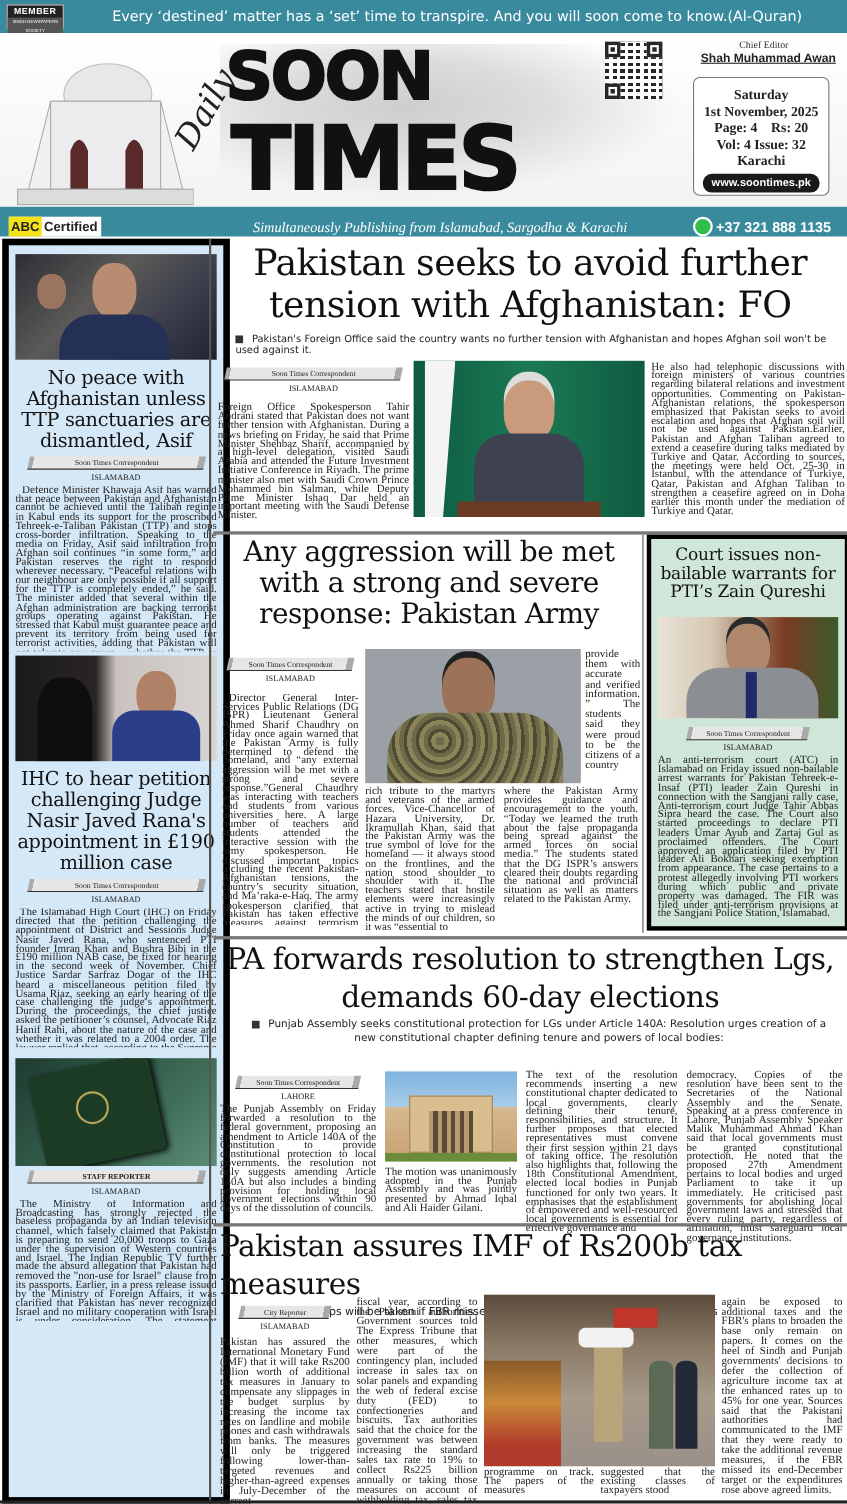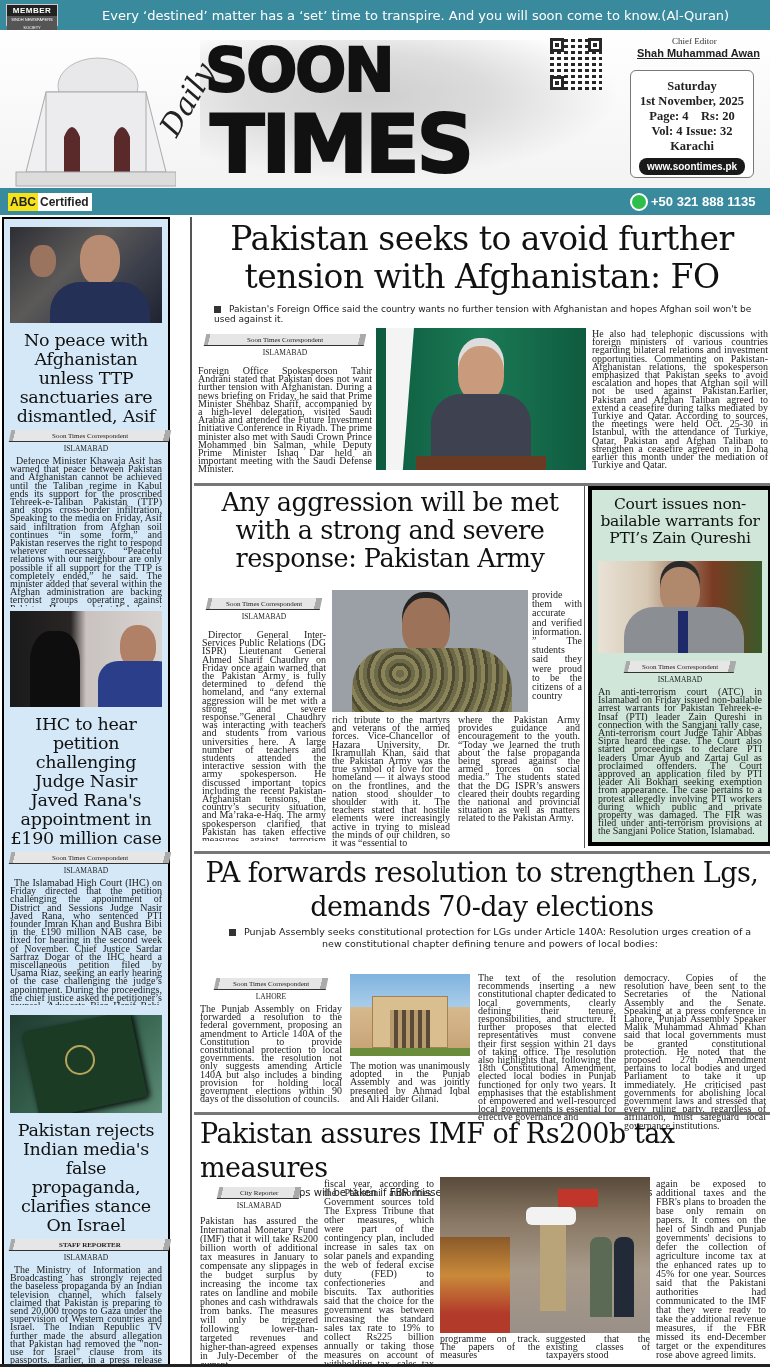--- a/index.html
+++ b/index.html
@@ -16,28 +16,28 @@
 .soon{position:absolute;left:205px;top:0;font-family:"DejaVu Sans",sans-serif;font-weight:900;font-size:60px;letter-spacing:-2px;color:#111;line-height:80px;-webkit-text-stroke:2px #111}
 .times{position:absolute;left:210px;top:72px;font-family:"DejaVu Sans",sans-serif;font-weight:900;font-size:80px;letter-spacing:-3px;color:#111;line-height:86px;-webkit-text-stroke:2px #111}
 .qr{position:absolute;left:550px;top:8px;width:52px;height:52px;background:
 repeating-linear-gradient(90deg,#111 0 4px,#fff 4px 7px),#111;opacity:.9}
 .qr::before{content:"";position:absolute;inset:0;background:repeating-linear-gradient(0deg,transparent 0 3px,#fff 3px 6px)}
 .qr i{position:absolute;width:14px;height:14px;border:3px solid #111;background:#fff;box-shadow:inset 0 0 0 2px #fff,inset 0 0 0 6px #111}
 .editor-label{position:absolute;left:672px;top:6px;font-size:9px;color:#333}
 .editor-name{position:absolute;left:637px;top:17px;font-family:"Liberation Sans",sans-serif;font-size:11px;font-weight:bold;text-decoration:underline;color:#222}
 .datebox{position:absolute;left:630px;top:40px;width:124px;height:108px;border:1px solid #777;border-radius:6px;background:#fff;text-align:center;font-weight:bold;font-size:12.5px;line-height:15px;padding-top:8px}
 .web{display:inline-block;margin-top:4px;background:#1a1a1a;color:#fff;font-family:"Liberation Sans",sans-serif;font-size:10px;padding:1px 8px;border-radius:8px}
-.strip{position:absolute;left:0;top:188px;width:770px;height:27px;background:#3a8a9e;display:flex;align-items:center}
+.strip{position:absolute;left:0;top:188px;width:770px;height:27px;background:#3a8a9e;display:flex;align-items:flex-end}
 .abc{margin-left:8px;background:#fff;display:flex;font-family:"Liberation Sans",sans-serif;font-size:12px;font-weight:bold;height:18px;align-items:center;padding-right:3px}
 .abc b{background:#f5e21a;padding:0 2px;height:18px;line-height:18px}
 .abc span{padding-left:2px}
 .pub{position:absolute;left:230px;color:#fff;font-style:italic;font-size:13px}
 .phone{position:absolute;left:630px;color:#fff;font-family:"Liberation Sans",sans-serif;font-size:13px;font-weight:bold;display:flex;align-items:center}
 .wa{width:18px;height:18px;border-radius:50%;background:#2fbe4a;border:2px solid #fff;margin-right:3px;display:inline-block;position:relative}
-.left{position:absolute;left:2px;top:217px;width:168px;height:1150px;background:#d5e8f7;border:2px solid #000000}
+.left{position:absolute;left:2px;top:217px;width:207px;height:1150px;background:#d5e8f7;border:6px solid #000000}
 .photo{position:relative;overflow:hidden}
 .ltitle{font-family:"DejaVu Serif",serif;font-size:17.5px;line-height:19px;text-align:center;color:#111;letter-spacing:-.3px}
 .byline{margin:4px auto 0;width:160px;height:12px;background:linear-gradient(90deg,#aaa 0 4px,#e6e6e6 4px calc(100% - 6px),#aaa calc(100% - 6px));font-size:7px;text-align:center;line-height:12px;border-bottom:1px solid #333;transform:skewX(-12deg)}
 .byline span{display:inline-block;transform:skewX(12deg)}
 .place{text-align:center;font-size:7.5px;margin:2px 0 4px}
 .body{font-size:10px;line-height:8.2px;text-align:justify;color:#222}
 .vr{position:absolute;background:#555}
 .main-h{font-family:"DejaVu Serif",serif;color:#111;text-align:center;letter-spacing:-.5px}
 .sub{font-family:"DejaVu Sans",sans-serif;font-size:9.5px;color:#222}
 .sq{display:inline-block;width:7px;height:7px;background:#333;margin-right:8px;vertical-align:middle}
@@ -84,23 +84,24 @@
     <div>Karachi</div>
     <div class="web">www.soontimes.pk</div>
   </div>
 </div>
 
 <div class="strip">
   <div class="abc">
     <b>ABC</b>
     <span>Certified</span>
   </div>
+  <div class="pub">Simultaneously Publishing from Islamabad, Sargodha &amp; Karachi</div>
   <div class="phone">
     <span class="wa"></span>
-    <span>+50 321 888 1135</span>
+    <span>+37 321 888 1135</span>
   </div>
 </div>
 
 <div class="left">
   <div style="padding:8px 6px 0">
     <div class="photo" style="height:96px;background:linear-gradient(135deg,#2d2e35,#5c5a58 40%,#3a3d4a 70%,#1f2230)">
       <div style="position:absolute;left:70px;top:8px;width:40px;height:50px;border-radius:45%;background:#b88c72"></div>
       <div style="position:absolute;left:40px;top:55px;width:100px;height:45px;background:#243056;border-radius:30px 30px 0 0"></div>
       <div style="position:absolute;left:20px;top:18px;width:26px;height:32px;border-radius:45%;background:#9b7460"></div>
     </div>
@@ -118,21 +119,20 @@
     <div class="ltitle" style="margin-top:8px">IHC to hear petition challenging Judge Nasir Javed Rana's appointment in £190 million case</div>
     <div class="byline"><span>Soon Times Correspondent</span></div>
     <div class="place">ISLAMABAD</div>
     <div class="body" style="height:126px;overflow:hidden;text-indent:4px">The Islamabad High Court (IHC) on Friday directed that the petition challenging the appointment of District and Sessions Judge Nasir Javed Rana, who sentenced PTI founder Imran Khan and Bushra Bibi in the £190 million NAB case, be fixed for hearing in the second week of November. Chief Justice Sardar Sarfraz Dogar of the IHC heard a miscellaneous petition filed by Usama Riaz, seeking an early hearing of the case challenging the judge’s appointment. During the proceedings, the chief justice asked the petitioner’s counsel, Advocate Riaz Hanif Rahi, about the nature of the case and whether it was related to a 2004 order. The lawyer replied that, according to the Supreme Court’s (SC) October 19, 2004 verdict, Nasir Javed Rana was declared unfit for judicial service, therefore, his appointment as a judge is illegal.</div>
   </div>
   <div style="padding:10px 6px 0">
     <div class="photo" style="height:98px;background:linear-gradient(135deg,#1f3a30,#3c6a55 60%,#5e8d77)">
       <div style="position:absolute;left:20px;top:6px;width:110px;height:88px;background:#1b3b24;transform:rotate(-12deg);border-radius:4px;box-shadow:2px 2px 6px #000"></div>
       <div style="position:absolute;left:55px;top:30px;width:30px;height:30px;border-radius:50%;border:2px solid #b8a55a"></div>
     </div>
-    <div class="ltitle" style="margin-top:8px">Pakistan rejects Indian media's false propaganda, clarifies stance On Israel</div>
     <div class="byline"><span style="font-weight:bold">STAFF REPORTER</span></div>
     <div class="place">ISLAMABAD</div>
     <div class="body" style="height:110px;overflow:hidden;text-indent:4px">The Ministry of Information and Broadcasting has strongly rejected the baseless propaganda by an Indian television channel, which falsely claimed that Pakistan is preparing to send 20,000 troops to Gaza under the supervision of Western countries and Israel. The Indian Republic TV further made the absurd allegation that Pakistan had removed the "non-use for Israel" clause from its passports. Earlier, in a press release issued by the Ministry of Foreign Affairs, it was clarified that Pakistan has never recognized Israel and no military cooperation with Israel is under consideration. The statement emphasized that the clause on Pakistani passports that states they are "non-use for Israel" remains intact, with no changes made to it.</div>
   </div>
 </div>
 
 <div class="vr" style="left:190px;top:217px;width:2px;height:1150px"></div>
 
 <div class="box" style="left:196px;top:220px;width:572px;height:260px">
   <div class="main-h" style="font-size:33px;line-height:38px;padding:0 30px">Pakistan seeks to avoid further tension with Afghanistan: FO</div>
@@ -187,21 +187,21 @@
     <div style="position:absolute;left:80px;top:50px;width:10px;height:42px;background:#1e2a6a"></div>
   </div>
   <div class="byline" style="width:110px;margin-top:8px"><span>Soon Times Correspondent</span></div>
   <div class="place">ISLAMABAD</div>
   <div class="body" style="padding:0 6px">An anti-terrorism court (ATC) in Islamabad on Friday issued non-bailable arrest warrants for Pakistan Tehreek-e-Insaf (PTI) leader Zain Qureshi in connection with the Sangjani rally case, Anti-terrorism court Judge Tahir Abbas Sipra heard the case. The Court also started proceedings to declare PTI leaders Umar Ayub and Zartaj Gul as proclaimed offenders. The Court approved an application filed by PTI leader Ali Bokhari seeking exemption from appearance. The case pertains to a protest allegedly involving PTI workers during which public and private property was damaged. The FIR was filed under anti-terrorism provisions at the Sangjani Police Station, Islamabad.</div>
 </div>
 
 <div class="hr" style="left:194px;top:851px;width:576px"></div>
 
 <div class="box" style="left:196px;top:856px;width:572px;height:250px">
-  <div class="main-h" style="font-size:27px;line-height:34px;padding:0 8px">PA forwards resolution to strengthen Lgs, demands 70-day elections</div>
+  <div class="main-h" style="font-size:27px;line-height:34px;padding:0 8px">PA forwards resolution to strengthen Lgs, demands 60-day elections</div>
   <div class="sub" style="margin:2px 10px 0 26px;text-align:center;font-size:9.5px;line-height:12px"><span class="sq"></span><span>Punjab Assembly seeks constitutional protection for LGs under Article 140A: Resolution urges creation of a new constitutional chapter defining tenure and powers of local bodies:</span></div>
   <div style="position:absolute;left:4px;top:118px;width:142px">
     <div class="byline" style="width:112px"><span>Soon Times Correspondent</span></div>
     <div class="place">LAHORE</div>
     <div class="body">The Punjab Assembly on Friday forwarded a resolution to the federal government, proposing an amendment to Article 140A of the Constitution to provide constitutional protection to local governments. the resolution not only suggests amending Article 140A but also includes a binding provision for holding local government elections within 90 days of the dissolution of councils.</div>
   </div>
   <div class="photo" style="position:absolute;left:154px;top:118px;width:120px;height:82px;background:linear-gradient(#7fb3e0 0,#a9cde8 40%,#d7b98f 40%,#c8a577 90%,#6b8c3a 90%)">
     <div style="position:absolute;left:22px;top:22px;width:76px;height:52px;background:#d9be8f;border:1px solid #a28152"></div>
     <div style="position:absolute;left:40px;top:36px;width:40px;height:38px;background:repeating-linear-gradient(90deg,#b79b6e 0 4px,#5b4a35 4px 8px)"></div>
   </div>

